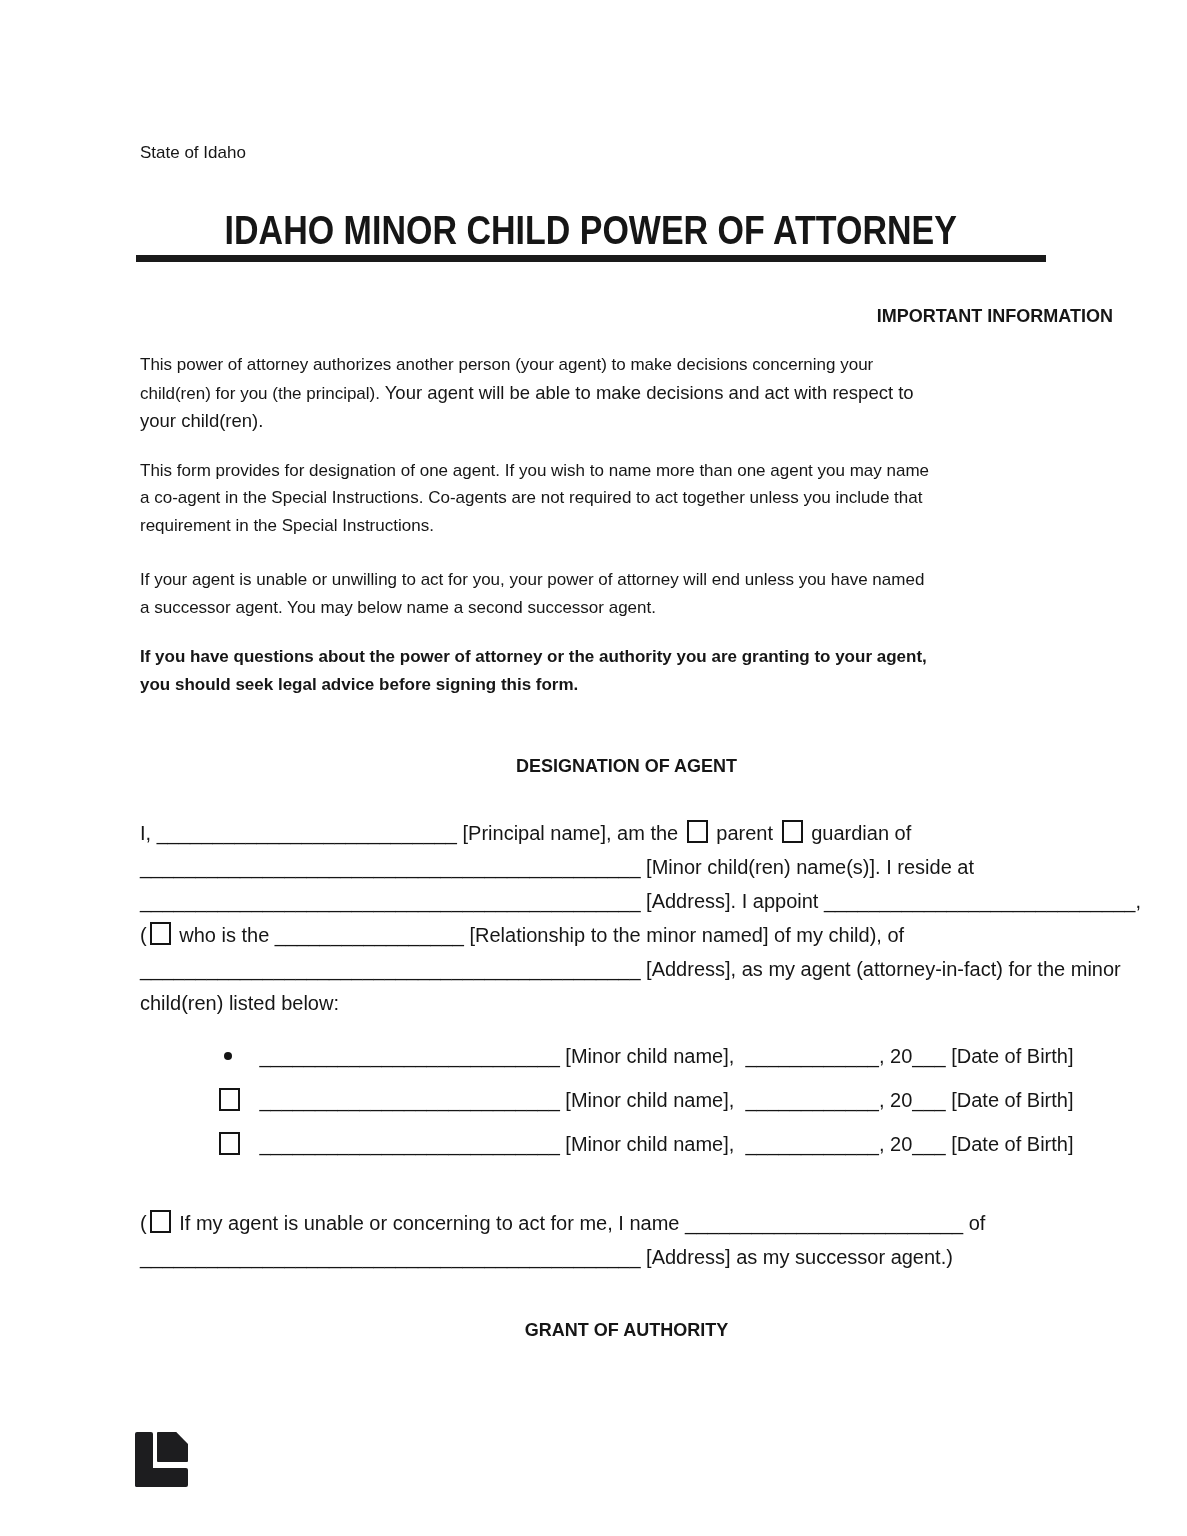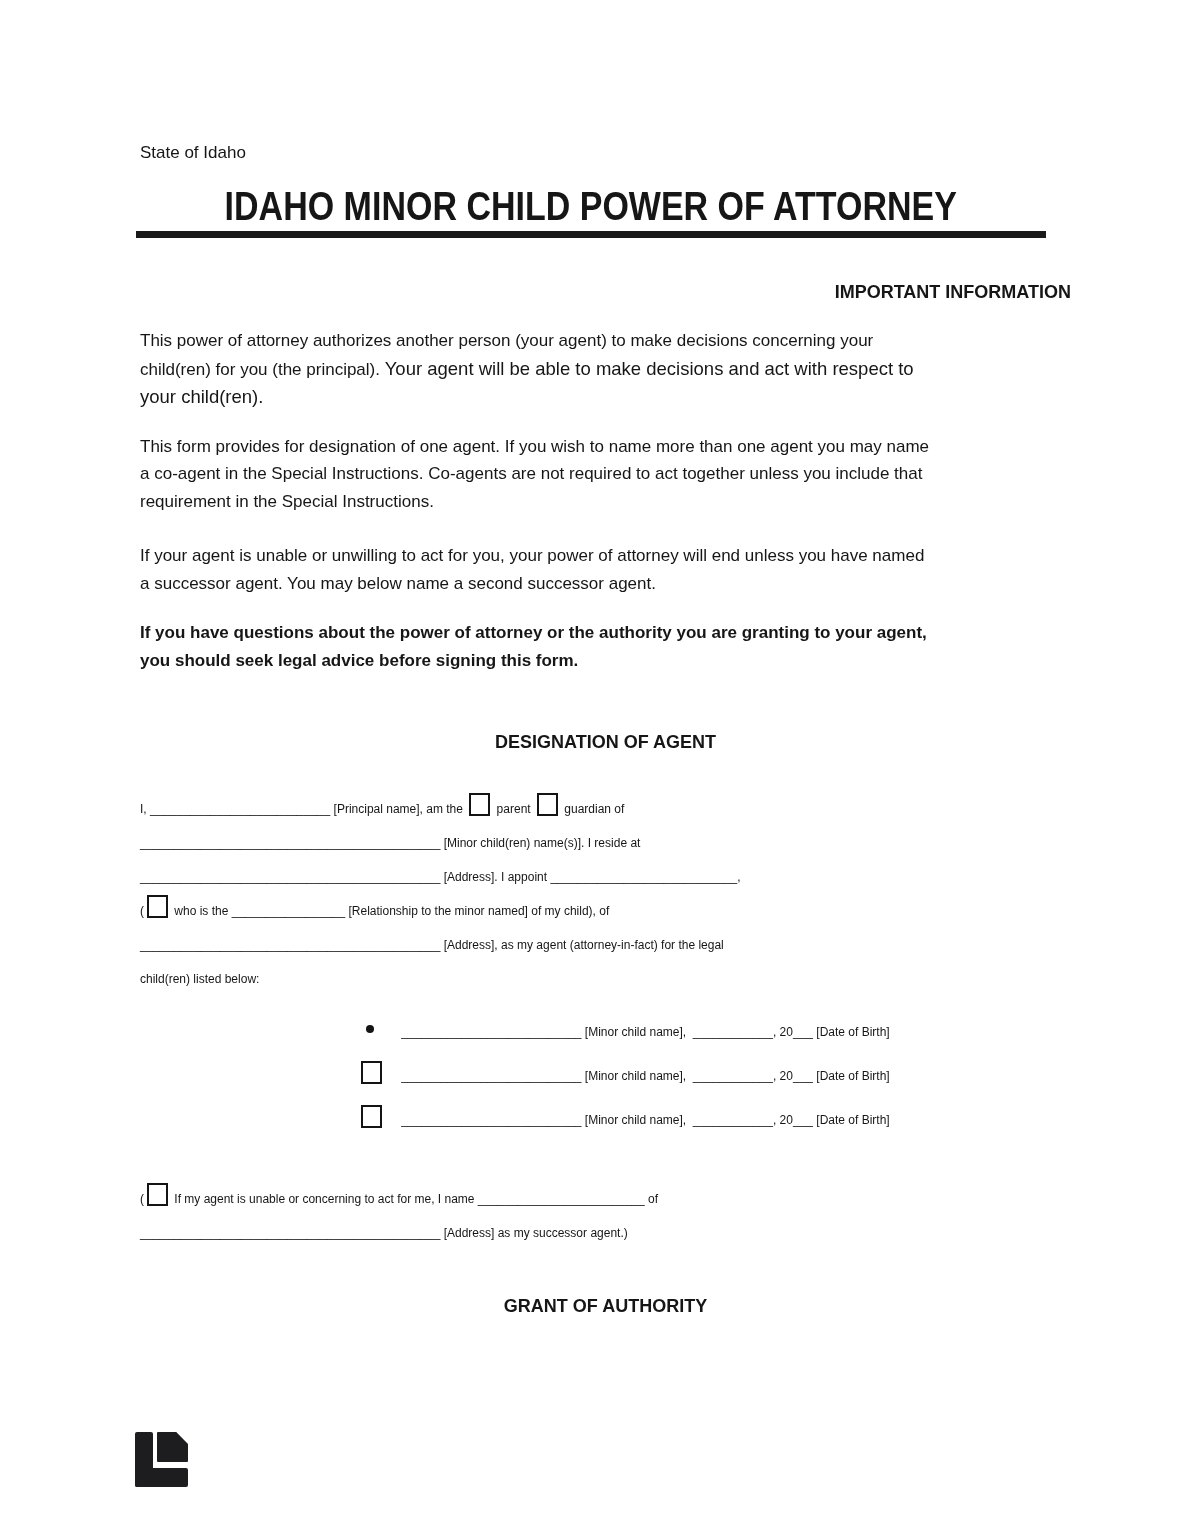--- a/index.html
+++ b/index.html
@@ -7,29 +7,29 @@
     position: relative;
     width: 1187px;
     height: 1536px;
     background: #ffffff;
     font-family: "Liberation Sans", "DejaVu Sans", sans-serif;
     color: #161616;
     overflow: hidden;
   }
   .content {
     box-sizing: border-box;
-    padding: 144px 116px 0 140px;
+    padding: 144px 74px 0 140px;
   }
   .state-label {
     font-size: 17px;
     line-height: 18px;
   }
   .title-block {
     width: 910px;
-    margin: 24px 0 0 -4px;
+    margin: 48px 0 0 -4px;
     display: flex;
     justify-content: center;
     border-bottom: 7px solid #1a1a1a;
     padding-bottom: 5px;
   }
   .title-text {
     display: inline-block;
     font-size: 40px;
     font-weight: bold;
     line-height: 40px;
@@ -53,21 +53,21 @@
     margin: 0;
     white-space: pre-line;
   }
   .p1 { margin-top: 24px; }
   .para-large { font-size: 18.5px; }
   .p2 { margin-top: 21px; }
   .p3 { margin-top: 27px; }
   .p4 { margin-top: 22px; font-weight: bold; }
   .form-block { margin-top: 39px; }
   .form-line {
-    font-size: 12px;
+    font-size: 20px;
     line-height: 34px;
     white-space: pre;
   }
   .seg-checkbox {
     display: inline-block;
     width: 17px;
     height: 19px;
     border: 2px solid #141414;
     background: #ffffff;
     vertical-align: -3px;
@@ -144,21 +144,21 @@
     <p class="para p4">If you have questions about the power of attorney or the authority you are granting to your agent,
 you should seek legal advice before signing this form.</p>
 
     <h2 class="section-heading h-designation">DESIGNATION OF AGENT</h2>
 
     <div class="form-block">
       <div class="form-line"><span class="seg-text">I, </span><span class="seg-blank">___________________________</span><span class="seg-text"> [Principal name], am the </span><span class="seg-checkbox"></span><span class="seg-text"> parent </span><span class="seg-checkbox"></span><span class="seg-text"> guardian of</span></div>
       <div class="form-line"><span class="seg-blank">_____________________________________________</span><span class="seg-text"> [Minor child(ren) name(s)]. I reside at</span></div>
       <div class="form-line"><span class="seg-blank">_____________________________________________</span><span class="seg-text"> [Address]. I appoint </span><span class="seg-blank">____________________________</span><span class="seg-text">,</span></div>
       <div class="form-line"><span class="seg-text">(</span><span class="seg-checkbox"></span><span class="seg-text"> who is the </span><span class="seg-blank">_________________</span><span class="seg-text"> [Relationship to the minor named] of my child), of</span></div>
-      <div class="form-line"><span class="seg-blank">_____________________________________________</span><span class="seg-text"> [Address], as my agent (attorney-in-fact) for the legal</span></div>
+      <div class="form-line"><span class="seg-blank">_____________________________________________</span><span class="seg-text"> [Address], as my agent (attorney-in-fact) for the minor</span></div>
       <div class="form-line"><span class="seg-text">child(ren) listed below:</span></div>
     </div>
 
     <div class="children-block">
       <div class="form-line child-line"><span class="seg-bullet"></span><span class="seg-blank">___________________________</span><span class="seg-text"> [Minor child name],  </span><span class="seg-blank">____________</span><span class="seg-text">, 20</span><span class="seg-blank">___</span><span class="seg-text"> [Date of Birth]</span></div>
       <div class="form-line child-line"><span class="seg-checkbox"></span><span class="seg-blank">___________________________</span><span class="seg-text"> [Minor child name],  </span><span class="seg-blank">____________</span><span class="seg-text">, 20</span><span class="seg-blank">___</span><span class="seg-text"> [Date of Birth]</span></div>
       <div class="form-line child-line"><span class="seg-checkbox"></span><span class="seg-blank">___________________________</span><span class="seg-text"> [Minor child name],  </span><span class="seg-blank">____________</span><span class="seg-text">, 20</span><span class="seg-blank">___</span><span class="seg-text"> [Date of Birth]</span></div>
     </div>
 
     <div class="successor-block">

